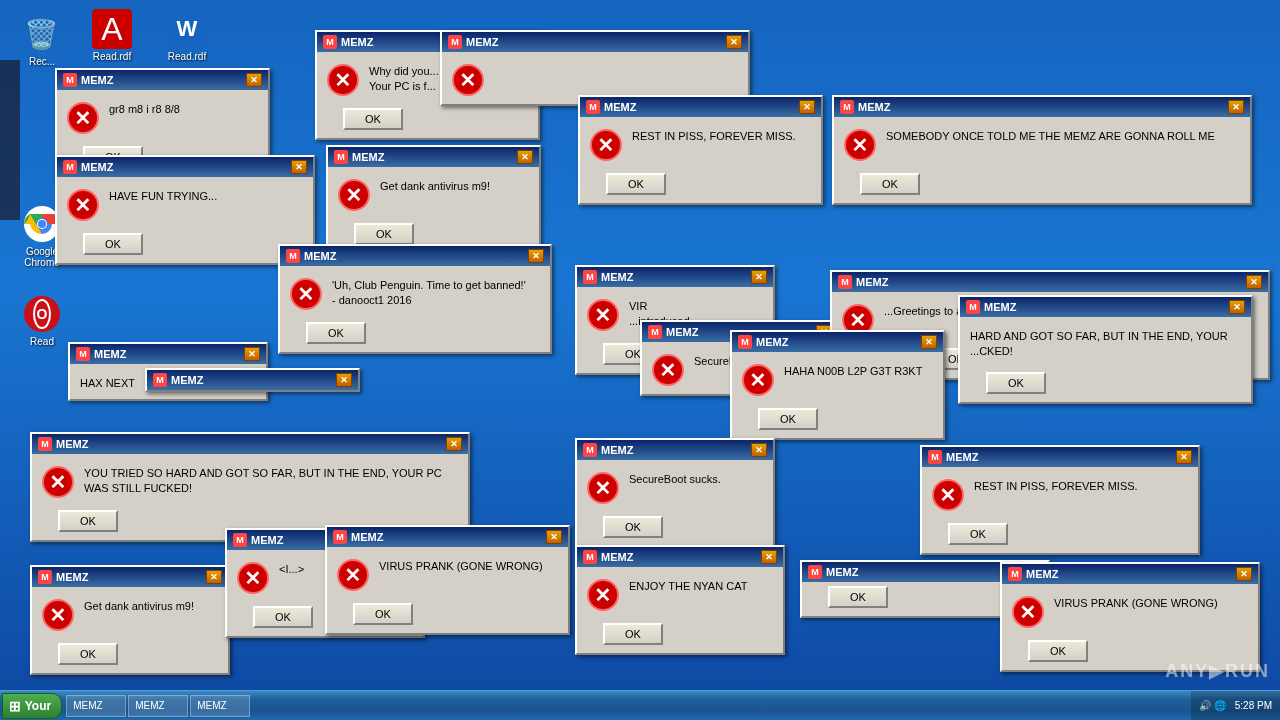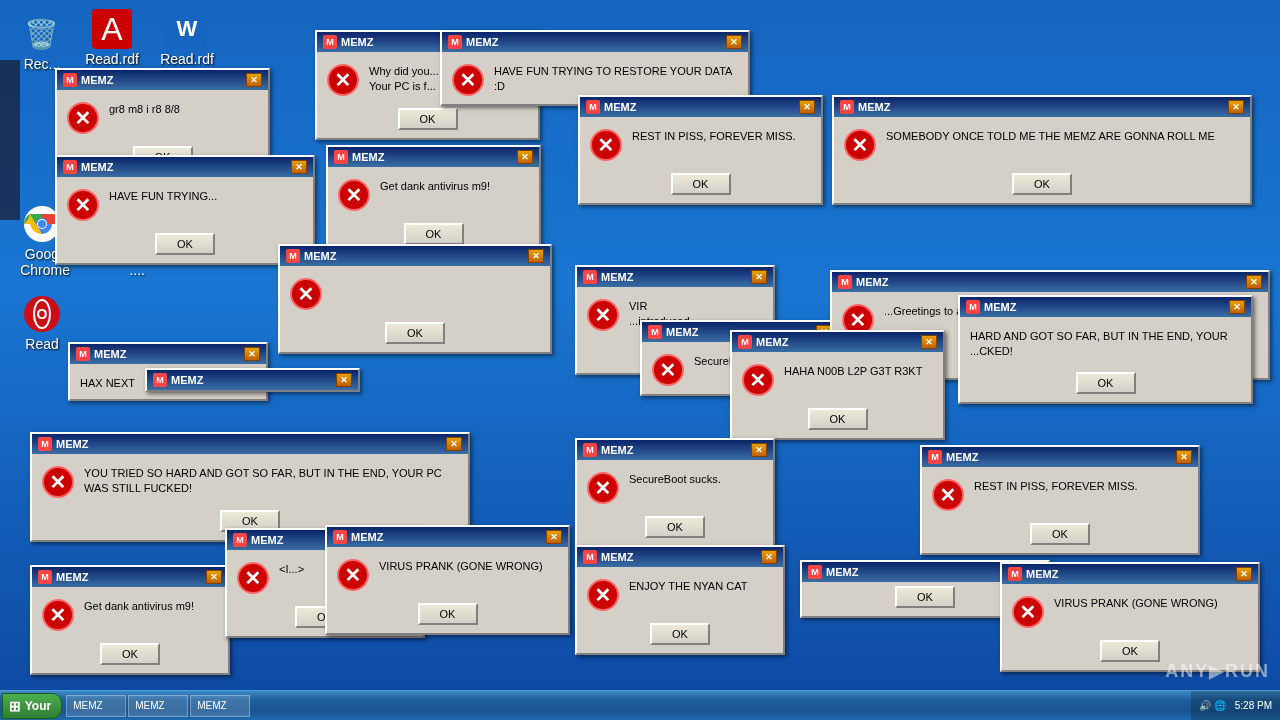--- a/index.html
+++ b/index.html
@@ -35,22 +35,22 @@
     .desktop-icon .icon-img {
       width: 40px;
       height: 40px;
       display: flex;
       align-items: center;
       justify-content: center;
       font-size: 28px;
     }
     .desktop-icon .icon-label {
       color: white;
-      font-size: 14px;
-      text-align: right;
+      font-size: 10px;
+      text-align: center;
       text-shadow: 1px 1px 2px black;
       margin-top: 2px;
       word-break: break-word;
     }
 
     
     .taskbar {
       position: absolute;
       bottom: 0;
       left: 0;
@@ -177,23 +177,23 @@
       border: 2px solid #ff6666;
     }
     .memz-text {
       font-size: 11px;
       color: #000;
       line-height: 1.4;
       flex: 1;
     }
     .memz-buttons {
       display: flex;
-      justify-content: center;
+      justify-content: flex-start;
       gap: 8px;
-      padding: 4px 10px 8px 10px;
+      padding: 4px 10px 8px 26px;
     }
     .memz-btn {
       background: linear-gradient(180deg, #ece9d8 0%, #d4d0c8 100%);
       border: 2px solid;
       border-color: #ffffff #808080 #808080 #ffffff;
       padding: 3px 20px;
       font-size: 11px;
       cursor: pointer;
       min-width: 60px;
     }
@@ -300,21 +300,20 @@
   <div class="memz-dialog" style="left:440px;top:30px;width:310px;">
     <div class="memz-titlebar">
       <div class="memz-titlebar-left">
         <div class="memz-titlebar-icon">M</div>
         <span>MEMZ</span>
       </div>
       <div class="memz-close-btn">✕</div>
     </div>
     <div class="memz-content">
       <div class="memz-error-icon">✕</div>
-      <div class="memz-text">HAVE FUN TRYING TO RESTORE YOUR DATA :D</div>
     </div>
   </div>
 
   <div class="memz-dialog" style="left:326px;top:145px;width:215px;">
     <div class="memz-titlebar">
       <div class="memz-titlebar-left">
         <div class="memz-titlebar-icon">M</div>
         <span>MEMZ</span>
       </div>
       <div class="memz-close-btn">✕</div>
@@ -365,20 +364,21 @@
   <div class="memz-dialog" style="left:278px;top:244px;width:274px;">
     <div class="memz-titlebar">
       <div class="memz-titlebar-left">
         <div class="memz-titlebar-icon">M</div>
         <span>MEMZ</span>
       </div>
       <div class="memz-close-btn">✕</div>
     </div>
     <div class="memz-content">
       <div class="memz-error-icon">✕</div>
+      <div class="memz-text">'Uh, Club Penguin. Time to get banned!'<br>- danooct1 2016</div>
     </div>
     <div class="memz-buttons">
       <button class="memz-btn">OK</button>
     </div>
   </div>
 
   <div class="memz-dialog" style="left:575px;top:265px;width:200px;">
     <div class="memz-titlebar">
       <div class="memz-titlebar-left">
         <div class="memz-titlebar-icon">M</div>

